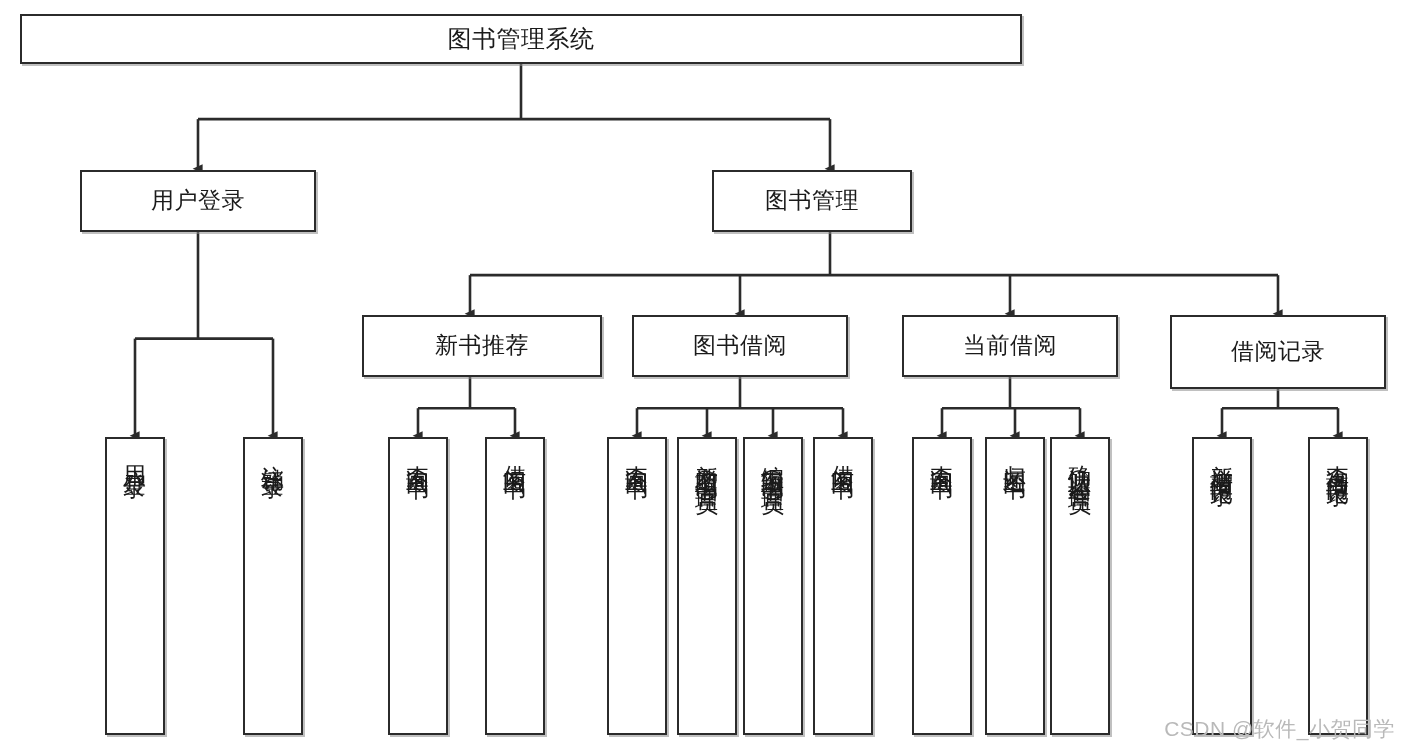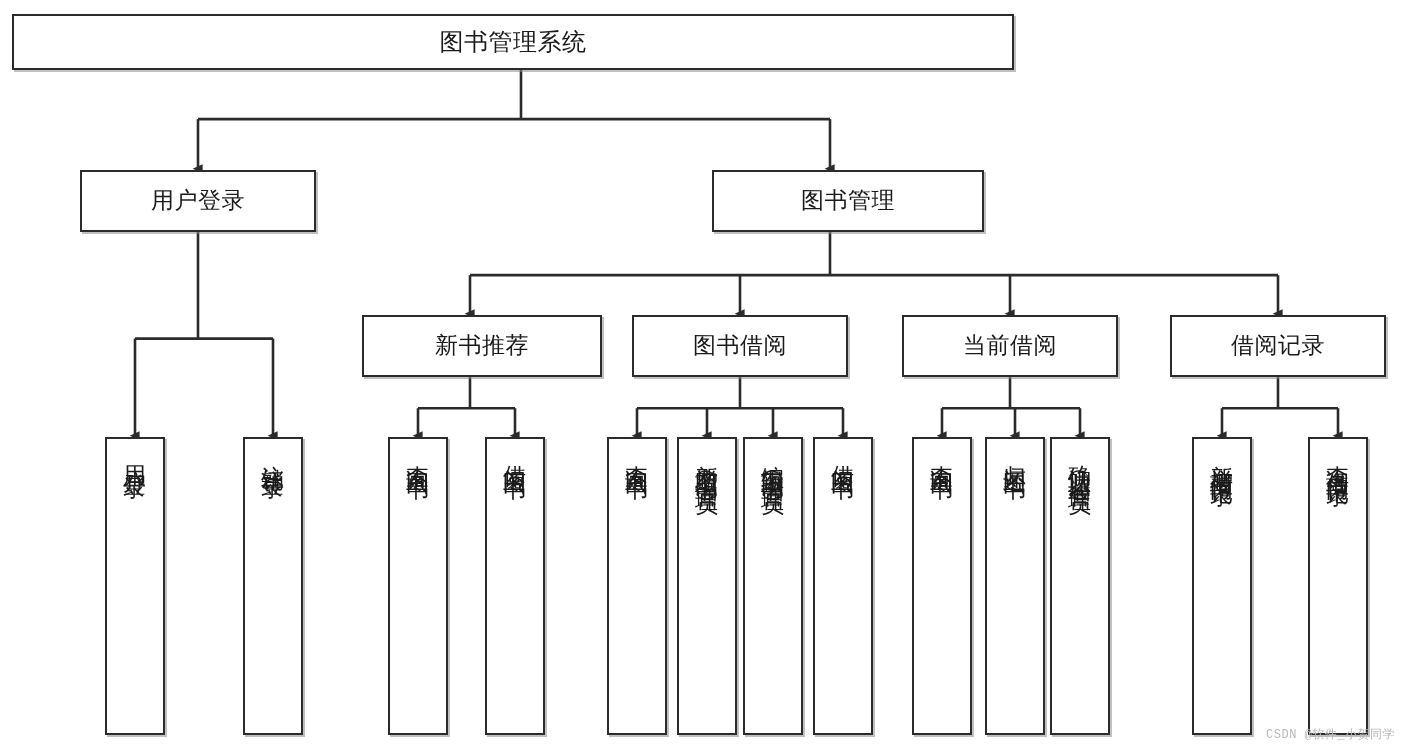--- a/index.html
+++ b/index.html
@@ -51,26 +51,26 @@
     writing-mode:vertical-rl;
     text-orientation:upright;
     font-size:23px;
     line-height:1.05;
     letter-spacing:4px;
     white-space:pre;
   }
   #watermark{
     position:absolute;
     right:10px;bottom:4px;
-    font-size:12px;
+    font-size:21px;
     color:#b9b9b9;
     letter-spacing:.5px;
     z-index:5;
     white-space:pre;
-    font-family:Liberation Mono, monospace;
+    font-family:Liberation Sans, sans-serif;
   }
 </style>
 </head>
 <body>
 
 <div id="diagram">
   <svg id="edges" viewBox="0 0 1405 747">
     <defs>
       <marker id="arrow" markerWidth="11" markerHeight="11" refX="4.6" refY="5" orient="auto" markerUnits="userSpaceOnUse">
         <path d="M0.4,0.4 L9.2,0.4 L4.8,10.4 z" fill="#2b2b2b"></path>
@@ -106,39 +106,39 @@
         <path d="M942,408.2 L942,435.5" marker-end="url(#arrow)"></path>
         <path d="M1015,408.2 L1015,435.5" marker-end="url(#arrow)"></path>
         <path d="M1080,408.2 L1080,435.5" marker-end="url(#arrow)"></path>
         <path d="M1278,377 L1278,408.2"></path>
         <path d="M1222,408.2 L1338,408.2"></path>
         <path d="M1222,408.2 L1222,435.5" marker-end="url(#arrow)"></path>
         <path d="M1338,408.2 L1338,435.5" marker-end="url(#arrow)"></path>
       </g>
   </svg>
   <div id="nodes">
-      <div class="node horiz root" style="left: 12px; top: 14px; width: 1002px; height: 56px;">
+      <div class="node horiz root" style="left: 20px; top: 14px; width: 1002px; height: 50px;">
         <span class="lbl">图书管理系统</span>
       </div>
       <div class="node horiz" style="left: 80px; top: 170px; width: 236px; height: 62px;">
         <span class="lbl">用户登录</span>
       </div>
-      <div class="node horiz" style="left: 712px; top: 170px; width: 272px; height: 62px;">
+      <div class="node horiz" style="left: 712px; top: 170px; width: 200px; height: 62px;">
         <span class="lbl">图书管理</span>
       </div>
       <div class="node horiz" style="left: 362px; top: 315px; width: 240px; height: 62px;">
         <span class="lbl">新书推荐</span>
       </div>
       <div class="node horiz" style="left: 632px; top: 315px; width: 216px; height: 62px; align-items: center;">
         <span class="lbl">图书借阅</span>
       </div>
       <div class="node horiz" style="left: 902px; top: 315px; width: 216px; height: 62px; text-align: right;">
         <span class="lbl">当前借阅</span>
       </div>
-      <div class="node horiz" style="left: 1170px; top: 315px; width: 216px; height: 62px;">
+      <div class="node horiz" style="left: 1170px; top: 315px; width: 216px; height: 74px;">
         <span class="lbl">借阅记录</span>
       </div>
       <div class="node vert" style="left: 105px; top: 437px; width: 60px; height: 298px;">
         <span class="lbl">用户登录</span>
       </div>
       <div class="node vert" style="left: 243px; top: 437px; width: 60px; height: 298px;">
         <span class="lbl">注销登录</span>
       </div>
       <div class="node vert" style="left: 388px; top: 437px; width: 60px; height: 298px;">
         <span class="lbl">查询图书</span>

